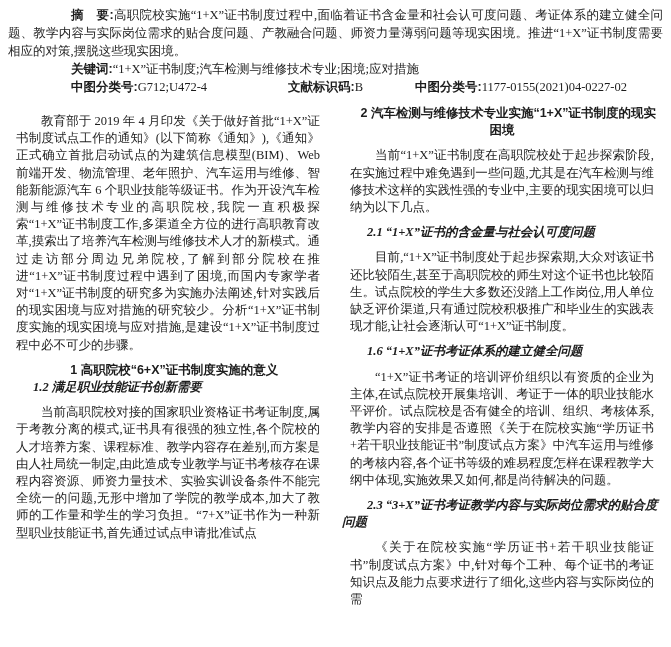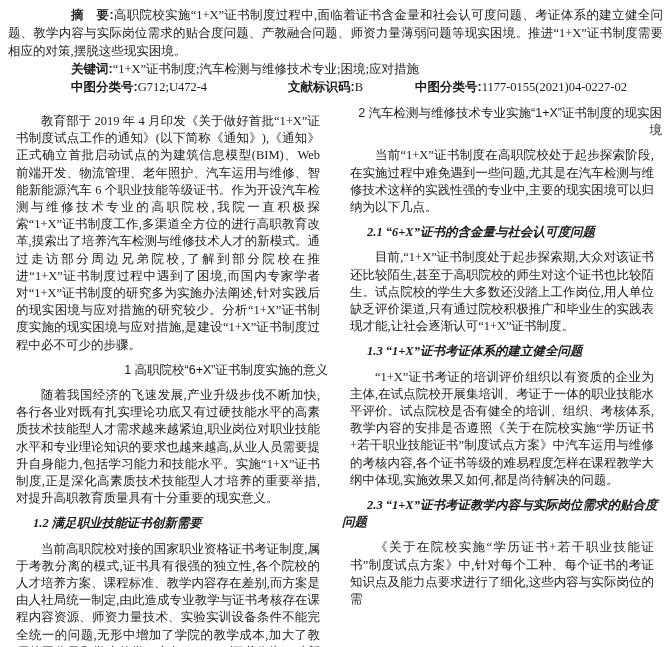--- a/index.html
+++ b/index.html
@@ -53,23 +53,23 @@
     font-size: 12.5px;
     line-height: 17.2px;
     text-align: justify;
   }
   .col p {
     margin: 8px;
     text-indent: 2em;
   }
   .h-level1 {
     font-family: "Liberation Sans", sans-serif;
-    font-weight: normal;
+    font-weight: bold;
     text-indent: 1em;
-    text-align: right;
+    text-align: center;
   }
   .h-level2 {
     font-style: italic;
     font-weight: 600;
     text-indent: 2em;
     text-align: left;
   }
 </style>
 </head>
 <body>
@@ -84,30 +84,29 @@
       <span class="meta-seg2"><span class="inline-label">文献标识码:</span><span>B</span></span>
       <span class="meta-seg3"><span class="inline-label">中图分类号:</span><span>1177-0155(2021)04-0227-02</span></span>
     </div>
   </div>
 
   <div class="columns">
 
     <div class="col">
       <p>教育部于 2019 年 4 月印发《关于做好首批“1+X”证书制度试点工作的通知》(以下简称《通知》),《通知》正式确立首批启动试点的为建筑信息模型(BIM)、Web 前端开发、物流管理、老年照护、汽车运用与维修、智能新能源汽车 6 个职业技能等级证书。作为开设汽车检测与维修技术专业的高职院校,我院一直积极探索“1+X”证书制度工作,多渠道全方位的进行高职教育改革,摸索出了培养汽车检测与维修技术人才的新模式。通过走访部分周边兄弟院校,了解到部分院校在推进“1+X”证书制度过程中遇到了困境,而国内专家学者对“1+X”证书制度的研究多为实施办法阐述,针对实践后的现实困境与应对措施的研究较少。分析“1+X”证书制度实施的现实困境与应对措施,是建设“1+X”证书制度过程中必不可少的步骤。</p>
       <div class="h-level1">1 高职院校“6+X”证书制度实施的意义</div>
-      <p>随着我国经济的飞速发展,产业升级步伐不断加快,各行各业对既有扎实理论功底又有过硬技能水平的高素质技术技能型人才需求越来越紧迫,职业岗位对职业技能水平和专业理论知识的要求也越来越高,从业人员需要提升自身能力,包括学习能力和技能水平。实施“1+X”证书制度,正是深化高素质技术技能型人才培养的重要举措,对提升高职教育质量具有十分重要的现实意义。</p>
       <div class="h-level2">1.2 满足职业技能证书创新需要</div>
       <p>当前高职院校对接的国家职业资格证书考证制度,属于考教分离的模式,证书具有很强的独立性,各个院校的人才培养方案、课程标准、教学内容存在差别,而方案是由人社局统一制定,由此造成专业教学与证书考核存在课程内容资源、师资力量技术、实验实训设备条件不能完全统一的问题,无形中增加了学院的教学成本,加大了教师的工作量和学生的学习负担。“7+X”证书作为一种新型职业技能证书,首先通过试点申请批准试点</p>
     </div>
 
     <div class="col">
       <div class="h-level1">2 汽车检测与维修技术专业实施“1+X”证书制度的现实困境</div>
       <p>当前“1+X”证书制度在高职院校处于起步探索阶段,在实施过程中难免遇到一些问题,尤其是在汽车检测与维修技术这样的实践性强的专业中,主要的现实困境可以归纳为以下几点。</p>
-      <div class="h-level2">2.1 “6+X”证书的含金量与社会认可度问题</div>
+      <div class="h-level2">2.1 “1+X”证书的含金量与社会认可度问题</div>
       <p>目前,“1+X”证书制度处于起步探索期,大众对该证书还比较陌生,甚至于高职院校的师生对这个证书也比较陌生。试点院校的学生大多数还没踏上工作岗位,用人单位缺乏评价渠道,只有通过院校积极推广和毕业生的实践表现才能,让社会逐渐认可“1+X”证书制度。</p>
-      <div class="h-level2">1.3 “1+X”证书考证体系的建立健全问题</div>
+      <div class="h-level2">1.6 “1+X”证书考证体系的建立健全问题</div>
       <p>“1+X”证书考证的培训评价组织以有资质的企业为主体,在试点院校开展集培训、考证于一体的职业技能水平评价。试点院校是否有健全的培训、组织、考核体系,教学内容的安排是否遵照《关于在院校实施“学历证书+若干职业技能证书”制度试点方案》中汽车运用与维修的考核内容,各个证书等级的难易程度怎样在课程教学大纲中体现,实施效果又如何,都是尚待解决的问题。</p>
-      <div class="h-level2">2.3 “1+X”证书考证教学内容与实际岗位需求的贴合度问题</div>
+      <div class="h-level2">2.3 “3+X”证书考证教学内容与实际岗位需求的贴合度问题</div>
       <p>《关于在院校实施“学历证书+若干职业技能证书”制度试点方案》中,针对每个工种、每个证书的考证知识点及能力点要求进行了细化,这些内容与实际岗位的需</p>
     </div>
 
   </div>
 </div>
 
 </body></html>

